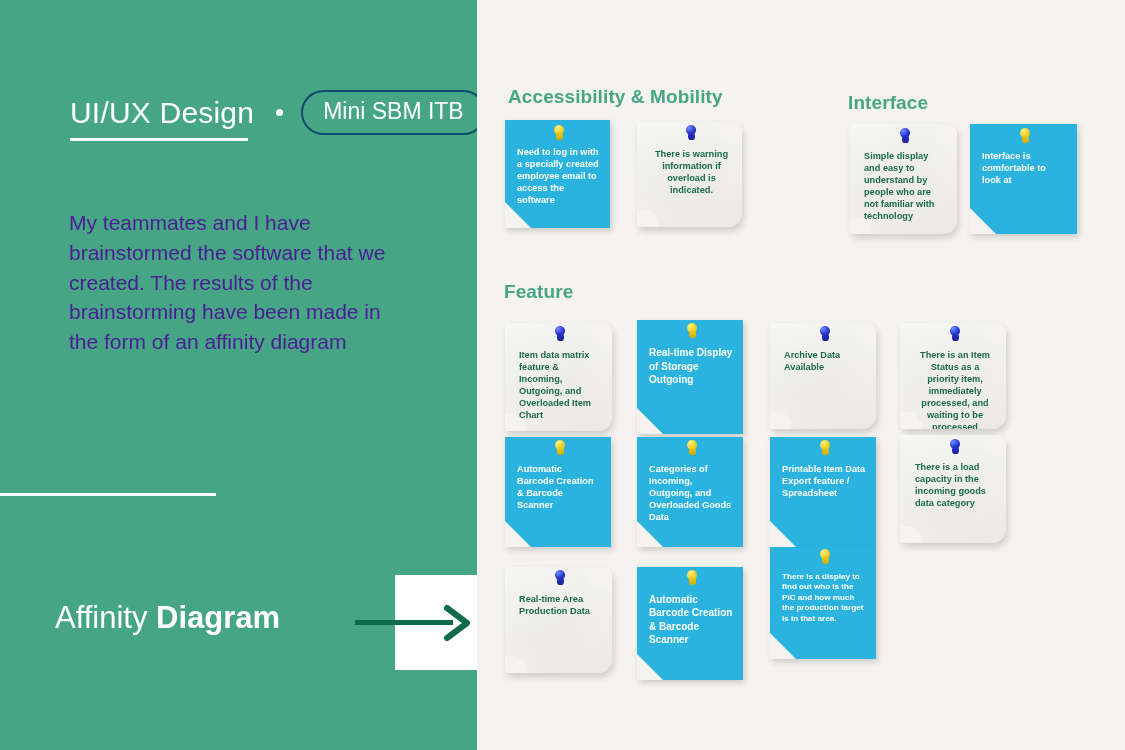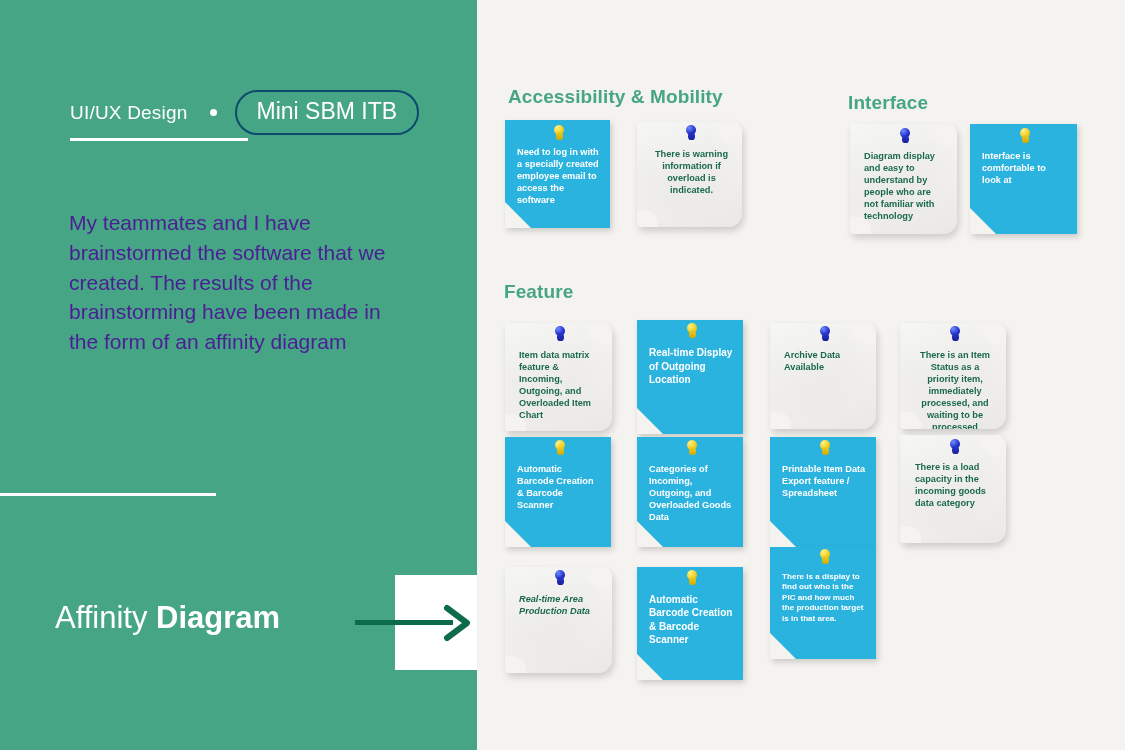--- a/index.html
+++ b/index.html
@@ -15,21 +15,21 @@
   
   .left-panel{
     position:absolute;left:0;top:0;width:477px;height:750px;
     background:#45A585;
   }
   .kicker-row{
     position:absolute;left:70px;top:90px;
     display:flex;align-items:center;gap:0;
   }
   .kicker-text{
-    color:#FFFFFF;font-size:19px;font-weight:400;letter-spacing:.2px;
+    color:#FFFFFF;font-size:30px;font-weight:400;letter-spacing:.2px;
     white-space:nowrap;
   }
   .kicker-dot{
     width:7px;height:7px;border-radius:50%;background:#FFFFFF;
     margin:0 18px 0 22px;flex:none;
   }
   .kicker-pill{
     border:2px solid #0c4a6e;border-radius:999px;
     padding:6px 20px 8px 20px;
     color:#FFFFFF;font-size:23px;font-weight:400;white-space:nowrap;
@@ -174,21 +174,21 @@
         <span class="head2"></span>
       </span>
     <span class="txt" style="padding-left:2px;">There is warning information if overload is indicated.</span>
   </div>
 
   <div class="note white" style="left:850px;top:124px;width:107px;height:110px;">
     <span class="pin blue" style="left:48px;top:4px;">
         <span class="head"></span>
         <span class="head2"></span>
       </span>
-    <span class="txt" style="padding-left:2px;">Diagram display and easy to understand by people who are not familiar with technology</span>
+    <span class="txt" style="padding-left:2px;">Simple display and easy to understand by people who are not familiar with technology</span>
   </div>
 
   <div class="note blue" style="left:970px;top:124px;width:107px;height:110px;">
     <span class="pin yellow" style="left:48px;top:4px;">
         <span class="head"></span>
         <span class="head2"></span>
       </span>
     <span class="txt">Interface is comfortable to look at</span>
     <span class="fold2"></span>
   </div>
@@ -199,21 +199,21 @@
         <span class="head2"></span>
       </span>
     <span class="txt" style="padding-left:2px;">Item data matrix feature &amp; Incoming, Outgoing, and Overloaded Item Chart</span>
   </div>
 
   <div class="note blue" style="left:637px;top:320px;width:106px;height:114px;">
     <span class="pin yellow" style="left:48px;top:3px;">
         <span class="head"></span>
         <span class="head2"></span>
       </span>
-    <span class="txt" style="font-size:10px;line-height:1.35;">Real-time Display of Outgoing Location</span>
+    <span class="txt" style="font-size:10px;line-height:1.35;">Real-time Display of Storage Outgoing</span>
     <span class="fold2"></span>
   </div>
 
   <div class="note white" style="left:770px;top:323px;width:106px;height:106px;">
     <span class="pin blue" style="left:48px;top:3px;">
         <span class="head"></span>
         <span class="head2"></span>
       </span>
     <span class="txt" style="padding-left:2px;">Archive Data Available</span>
   </div>
@@ -259,21 +259,21 @@
         <span class="head2"></span>
       </span>
     <span class="txt" style="padding-left:3px;">There is a load capacity in the incoming goods data category</span>
   </div>
 
   <div class="note white" style="left:505px;top:567px;width:107px;height:106px;">
     <span class="pin blue" style="left:48px;top:3px;">
         <span class="head"></span>
         <span class="head2"></span>
       </span>
-    <span class="txt" style="padding-left:2px;font-style:italic;">Real-time Area Production Data</span>
+    <span class="txt" style="padding-left:2px;">Real-time Area Production Data</span>
   </div>
 
   <div class="note blue" style="left:637px;top:567px;width:106px;height:113px;">
     <span class="pin yellow" style="left:48px;top:3px;">
         <span class="head"></span>
         <span class="head2"></span>
       </span>
     <span class="txt" style="font-size:10px;line-height:1.33;">Automatic Barcode Creation &amp; Barcode Scanner</span>
     <span class="fold2"></span>
   </div>

